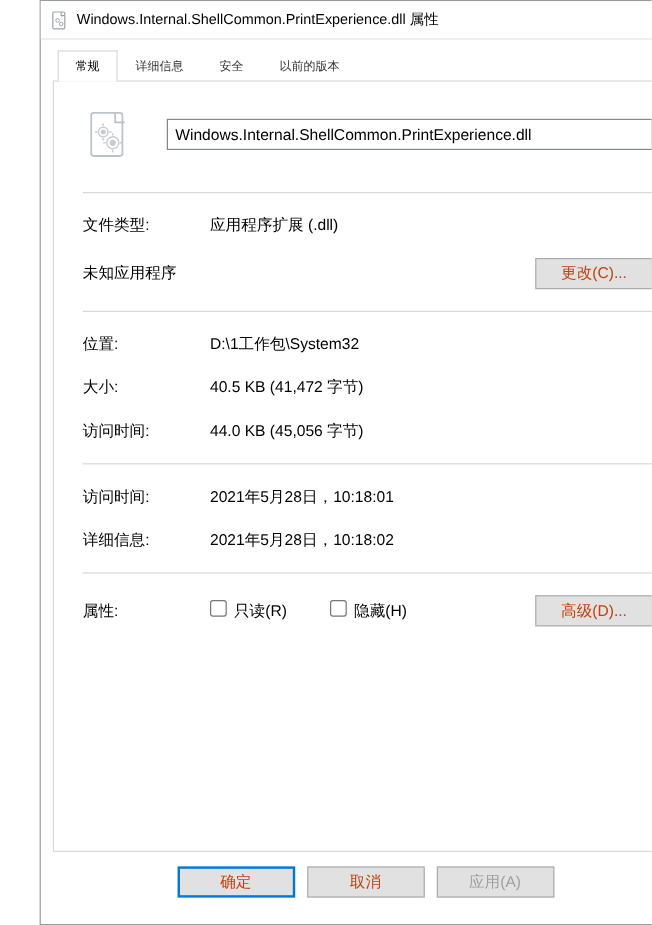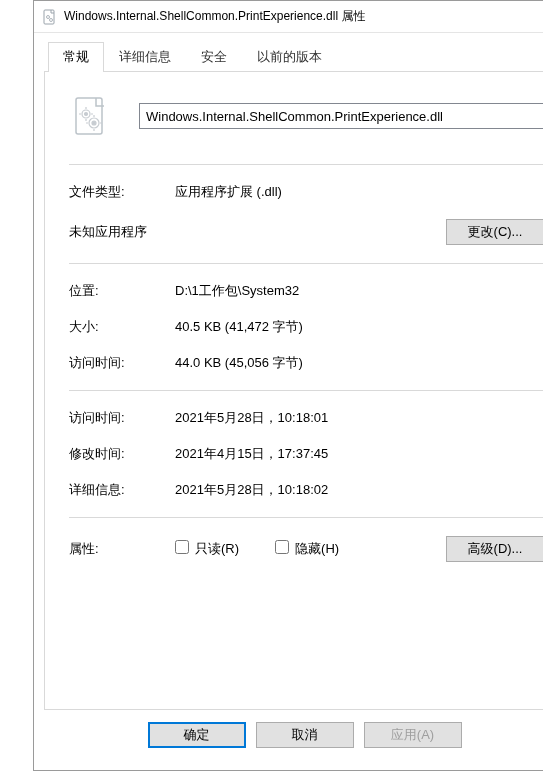--- a/index.html
+++ b/index.html
@@ -64,21 +64,21 @@
 
   .tabstrip {
     display: flex;
     align-items: flex-end;
     margin-left: 4px;
     position: relative;
     z-index: 2;
   }
   .tab {
     padding: 5px 14px 6px 14px;
-    font-size: 13px;
+    font-size: 10px;
     color: #333;
     border: 1px solid transparent;
     border-bottom: none;
     cursor: default;
     background: transparent;
     position: relative;
     top: 1px;
   }
   .tab.active {
     border-color: #d9d9d9;
@@ -141,21 +141,21 @@
   }
 
   .btn {
     min-width: 98px;
     height: 26px;
     padding: 0 14px;
     border: 1px solid #acacac;
     background: #e1e1e1;
     font: inherit;
     font-size: 13px;
-    color: #000000;
+    color: #c2410c;
     cursor: default;
   }
   .btn.default { border: 2px solid #0078d7; }
   .btn:disabled { color: #9f9f9f; }
 
   .chk {
     display: inline-flex;
     gap: 6px;
     font-size: 13px;
     margin-right: 36px;
@@ -255,24 +255,20 @@
         <span class="value">44.0 KB (45,056 字节)</span>
       </div>
 
       <hr class="sep">
 
       <div class="row">
         <span class="label">访问时间:</span>
         <span class="value">2021年5月28日，10:18:01</span>
       </div>
       <div class="row">
-        <span class="label">修改时间:</span>
-        <span class="value">2021年4月15日，17:37:45</span>
-      </div>
-      <div class="row">
         <span class="label">详细信息:</span>
         <span class="value">2021年5月28日，10:18:02</span>
       </div>
 
       <hr class="sep">
 
       <div class="row attrs-row">
         <span class="label">属性:</span>
         <span class="boxes">
           <label class="chk">

